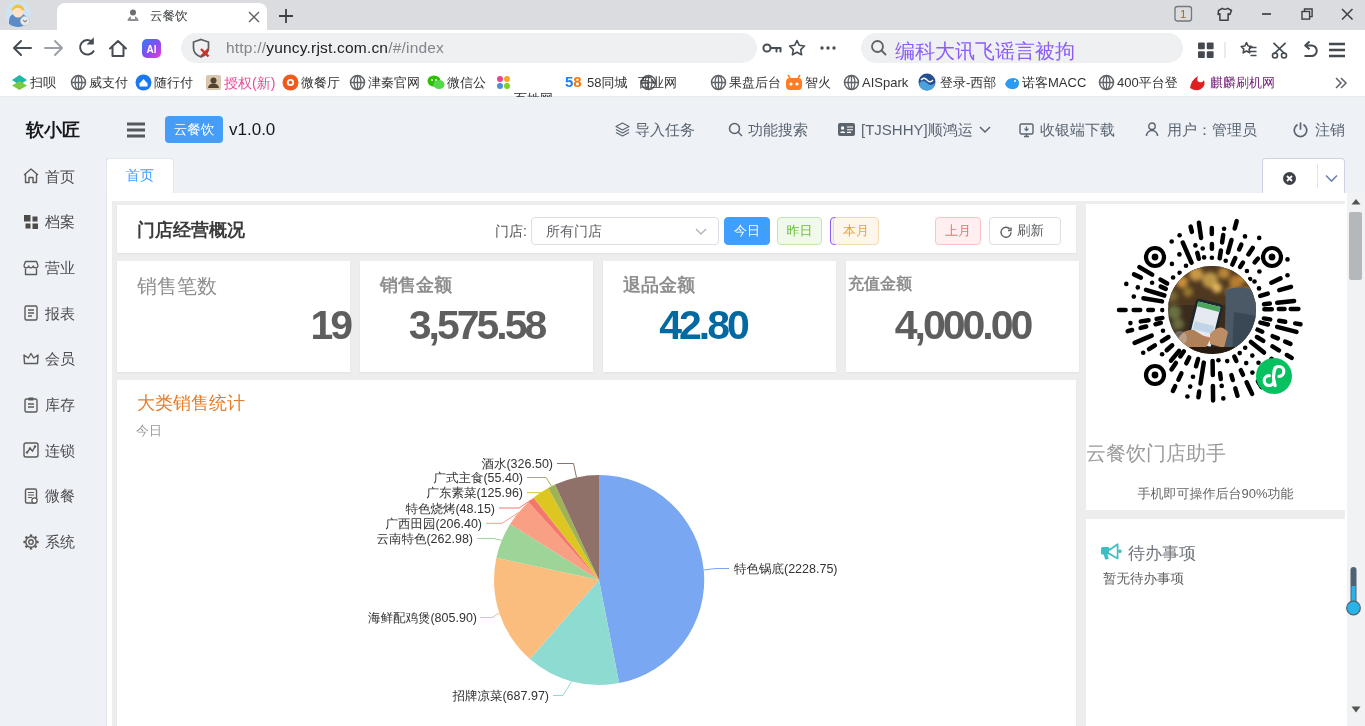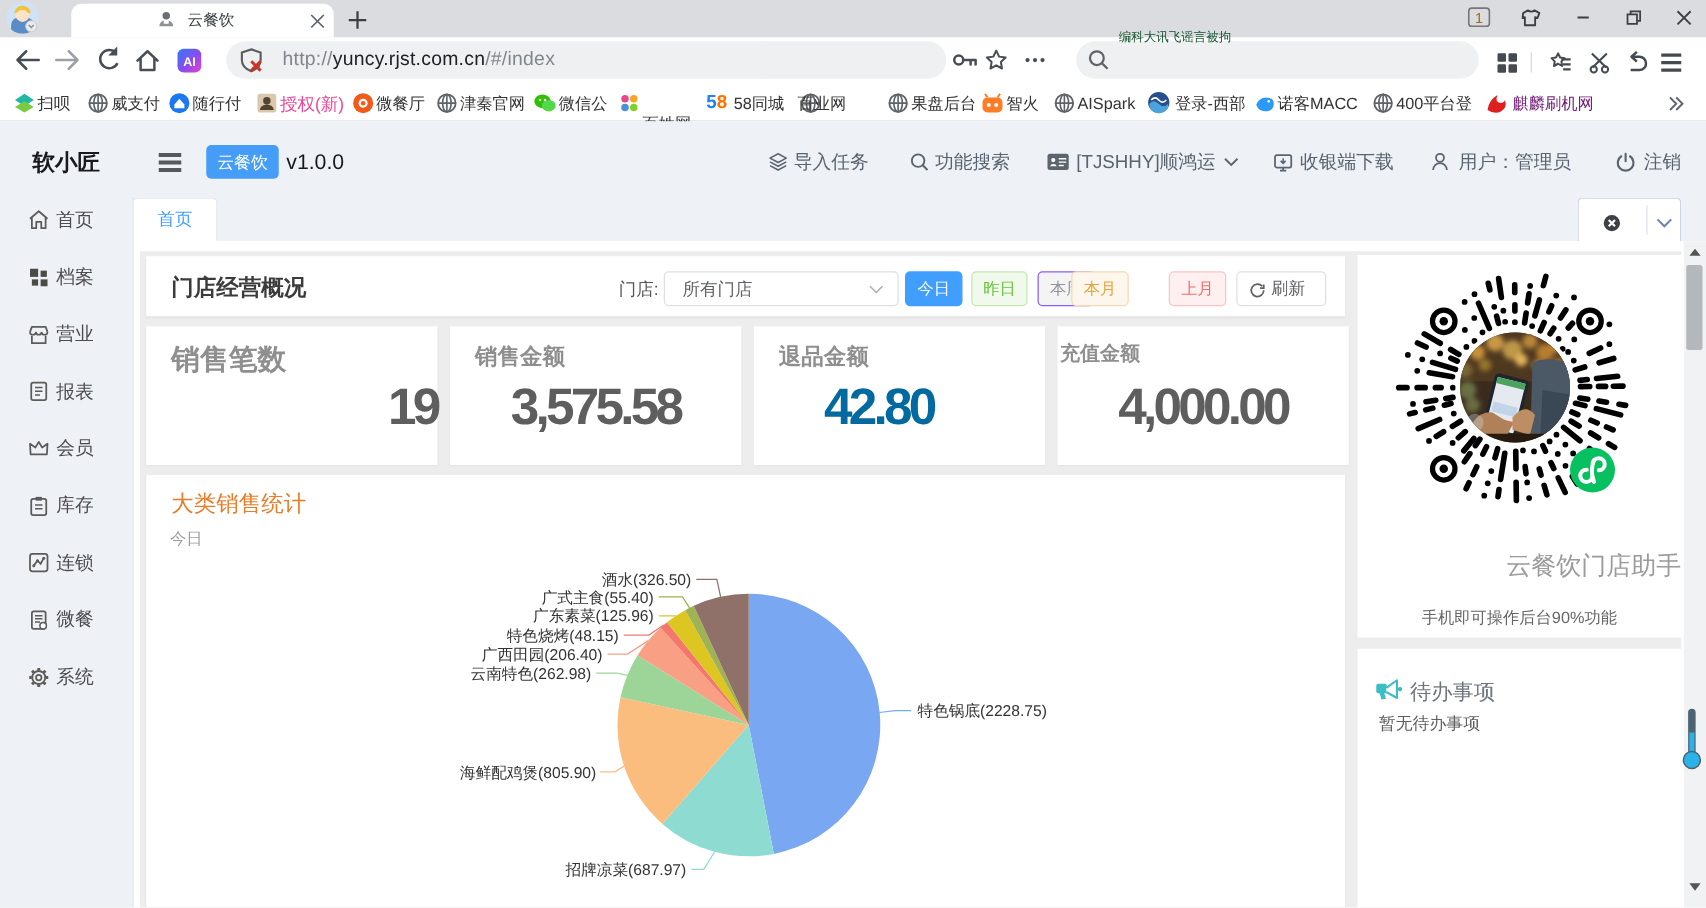--- a/index.html
+++ b/index.html
@@ -77,21 +77,21 @@
 <path d="M37 4.5 l2.3 4.8 5.2 .7 -3.8 3.6 .9 5.2 -4.6 -2.5 -4.6 2.5 .9 -5.2 -3.8 -3.6 5.2 -.7 Z" fill="none" stroke="#474d54" stroke-width="1.6" stroke-linejoin="round"></path>
 <circle cx="62" cy="12" r="1.7" fill="#474d54"></circle>
     <circle cx="68" cy="12" r="1.7" fill="#474d54"></circle>
     <circle cx="74" cy="12" r="1.7" fill="#474d54"></circle>
 </svg>
 <div class="abs" style="left:861px;top:33px;width:322px;height:30px;background:#eef0f2;border-radius:15px"></div>
 <svg width="18" height="18" style="left:870px;top:39px">
 <circle cx="7.5" cy="7.5" r="5.5" fill="none" stroke="#5f6368" stroke-width="1.8"></circle>
 <path d="M11.5 11.5 L16 16" stroke="#5f6368" stroke-width="1.8"></path>
 </svg>
-<div class="txt" style="left:895px;top:26px;font-size:10px;color:#14532d">编科大讯飞谣言被拘</div>
+<div class="txt" style="left:895px;top:41px;font-size:20px;color:#8b5cf6">编科大讯飞谣言被拘</div>
 <svg width="175" height="36" style="left:1190px;top:30px">
 <rect x="8" y="12.5" width="6.8" height="6.8" rx="1" fill="#454a50"></rect>
     <rect x="16.8" y="12.5" width="6.8" height="6.8" rx="1" fill="#454a50"></rect>
 <rect x="8" y="21.3" width="6.8" height="6.8" rx="1" fill="#454a50"></rect>
     <rect x="16.8" y="21.3" width="6.8" height="6.8" rx="1" fill="#454a50"></rect>
 <path d="M35 12 v16" stroke="#d5d7d9" stroke-width="1"></path>
 <path d="M56.5 12.7 l1.6 3.3 3.7 .5 -2.7 2.6 .6 3.7 -3.2 -1.8 -3.3 1.8 .6 -3.7 -2.6 -2.6 3.6 -.5 Z" fill="none" stroke="#454a50" stroke-width="1.6" stroke-linejoin="round"></path>
 <path d="M59 17.5 h7.5 M60 21.5 h6.5 M60.5 25.5 h6" stroke="#454a50" stroke-width="1.7"></path>
 <path d="M83.5 12.8 L95 24 M95.5 12.8 L84 24" stroke="#454a50" stroke-width="1.7" fill="none"></path>
 <circle cx="85" cy="25.5" r="2.5" fill="none" stroke="#454a50" stroke-width="1.6"></circle>
@@ -319,29 +319,29 @@
 <div class="txt" style="left:137px;top:221px;font-size:18px;font-weight:bold;color:#3b3b3b">门店经营概况</div>
 <div class="txt" style="left:495px;top:224px;font-size:14px;color:#555">门店:</div>
 <div class="abs" style="left:531px;top:217px;width:188px;height:28px;background:#fff;border:1px solid #dcdfe6;border-radius:4px"></div>
 <div class="txt" style="left:546px;top:224px;font-size:14px;color:#606266">所有门店</div>
 <svg width="12" height="8" style="left:695px;top:228px">
     <path d="M1 1 l5 5 5 -5" fill="none" stroke="#b0b3b9" stroke-width="1.4"></path>
   </svg>
 <div class="abs" style="left:724px;top:217px;width:46px;height:28px;background:#409eff;border:1px solid #409eff;border-radius:4px;color:#fff;font-size:13px;text-align:center;line-height:26px">今日</div>
 <div class="abs" style="left:777px;top:217px;width:45px;height:28px;background:#f0f9eb;border:1px solid #c2e7b0;border-radius:4px;color:#67c23a;font-size:13px;text-align:center;line-height:26px">昨日</div>
 <div class="abs" style="left:830px;top:217px;width:46px;height:28px;background:#f4f4f5;border:1px solid #8b5cf6;border-radius:4px;color:#909399;font-size:13px;text-align:center;line-height:26px">本周</div>
-<div class="abs" style="left:857px;top:217px;width:46px;height:28px;background:#fdf6ec;border:1px solid #f5dab1;border-radius:4px;color:#e6a23c;font-size:13px;text-align:center;line-height:26px">本月</div>
+<div class="abs" style="left:833px;top:217px;width:46px;height:28px;background:#fdf6ec;border:1px solid #f5dab1;border-radius:4px;color:#e6a23c;font-size:13px;text-align:center;line-height:26px">本月</div>
 <div class="abs" style="left:935px;top:217px;width:46px;height:28px;background:#fef0f0;border:1px solid #fbc4c4;border-radius:4px;color:#f56c6c;font-size:13px;text-align:center;line-height:26px">上月</div>
 <div class="abs" style="left:989px;top:217px;width:72px;height:28px;background:#fff;border:1px solid #dcdfe6;border-radius:4px"></div>
 <svg width="13" height="13" style="left:999px;top:225px">
 <path d="M10.8 4 a5 5 0 1 0 1.2 3.2 M12 2.5 v3 h-3" fill="none" stroke="#606266" stroke-width="1.4"></path>
 </svg>
 <div class="txt" style="left:1017px;top:224px;font-size:13.5px;color:#606266">刷新</div>
 <div class="abs" style="left:117px;top:261px;width:233px;height:111px;background:#fff;box-shadow:0 1px 2px rgba(0,0,0,.05)"></div>
-<div class="txt" style="left:137px;top:276px;font-size:23px;font-weight:bold;color:#8f8f8f">销售笔数</div>
+<div class="txt" style="left:137px;top:276px;font-size:20px;font-weight:normal;color:#8f8f8f">销售笔数</div>
 <div class="txt" style="left:117px;top:305px;width:233px;text-align:right;font-size:41px;font-weight:bold;color:#5e5e5e;letter-spacing:-3px">19</div>
 <div class="abs" style="left:360px;top:261px;width:233px;height:111px;background:#fff;box-shadow:0 1px 2px rgba(0,0,0,.05)"></div>
 <div class="txt" style="left:380px;top:276px;font-size:18px;font-weight:bold;color:#8f8f8f">销售金额</div>
 <div class="txt" style="left:360px;top:305px;width:233px;text-align:center;font-size:41px;font-weight:bold;color:#5e5e5e;letter-spacing:-3px">3,575.58</div>
 <div class="abs" style="left:603px;top:261px;width:233px;height:111px;background:#fff;box-shadow:0 1px 2px rgba(0,0,0,.05)"></div>
 <div class="txt" style="left:623px;top:276px;font-size:18px;font-weight:bold;color:#8f8f8f">退品金额</div>
 <div class="txt" style="left:603px;top:305px;width:200px;text-align:center;font-size:41px;font-weight:bold;color:#0369a1;letter-spacing:-3px">42.80</div>
 <div class="abs" style="left:846px;top:261px;width:233px;height:111px;background:#fff;box-shadow:0 1px 2px rgba(0,0,0,.05)"></div>
 <div class="txt" style="left:848px;top:276px;font-size:16px;font-weight:bold;color:#8f8f8f">充值金额</div>
 <div class="txt" style="left:846px;top:305px;width:233px;text-align:center;font-size:41px;font-weight:bold;color:#5e5e5e;letter-spacing:-3px">4,000.00</div>
@@ -544,21 +544,21 @@
 <path d="M1172.0 355.0 Q1178.0 328.0 1194.0 330.0 L1210.0 340.0 L1202.0 355.0 Z" fill="#b08058"></path>
 <path d="M1210.0 334.0 Q1220.0 322.0 1228.0 332.0 L1224.0 348.0 L1210.0 344.0 Z" fill="#bd8d64"></path>
 <circle cx="1180.0" cy="338.0" r="7" fill="#cfd8dc" opacity=".35"></circle>
 <rect x="1167.0" y="347.0" width="90" height="8" fill="#271b10"></rect>
 </g>
 <circle cx="1274.0" cy="376.0" r="18" fill="#07c160"></circle>
 <circle cx="1269.1" cy="380.6" r="4.9" fill="none" stroke="#fff" stroke-width="3.2" stroke-dasharray="22.17 8.62" stroke-dashoffset="-0.62" stroke-linecap="round"></circle>
 <circle cx="1278.9" cy="371.4" r="4.9" fill="none" stroke="#fff" stroke-width="3.2" stroke-dasharray="22.17 8.62" stroke-dashoffset="-16.01" stroke-linecap="round"></circle>
 <path d="M 1275.2 385.6 Q 1271.8 376.5 1275.3 368.0" fill="none" stroke="#fff" stroke-width="3.2" stroke-linecap="round"></path>
   </svg>
-<div class="txt" style="left:1086px;top:443px;width:259px;text-align:right;font-size:20px;color:#9b9b9b">云餐饮门店助手</div>
+<div class="txt" style="left:1086px;top:443px;width:259px;text-align:left;font-size:20px;color:#9b9b9b">云餐饮门店助手</div>
 <div class="txt" style="left:1086px;top:487px;width:259px;text-align:center;font-size:13px;color:#666">手机即可操作后台90%功能</div>
 <svg width="23" height="20" style="left:1100px;top:542px">
 <rect x="1" y="5" width="8.5" height="7.5" rx="1.5" fill="#3bbfc4"></rect>
 <path d="M3.5 12 L5.2 17.6 L8.8 17 L7.3 12" fill="#3bbfc4"></path>
 <path d="M9 8.3 L17.6 2.2 V16.4 L9 11.6" fill="#fff" stroke="#3bbfc4" stroke-width="1.7" stroke-linejoin="round"></path>
 <path d="M18.2 9.3 h3.4 M19.9 7.6 v3.4" stroke="#3bbfc4" stroke-width="2"></path>
 </svg>
 <div class="txt" style="left:1128px;top:545px;font-size:17px;color:#6e757c">待办事项</div>
 <div class="txt" style="left:1103px;top:572px;font-size:13.5px;color:#606060">暂无待办事项</div>
 <div class="abs" style="left:1347px;top:193px;width:18px;height:533px;background:#f1f2f3"></div>

